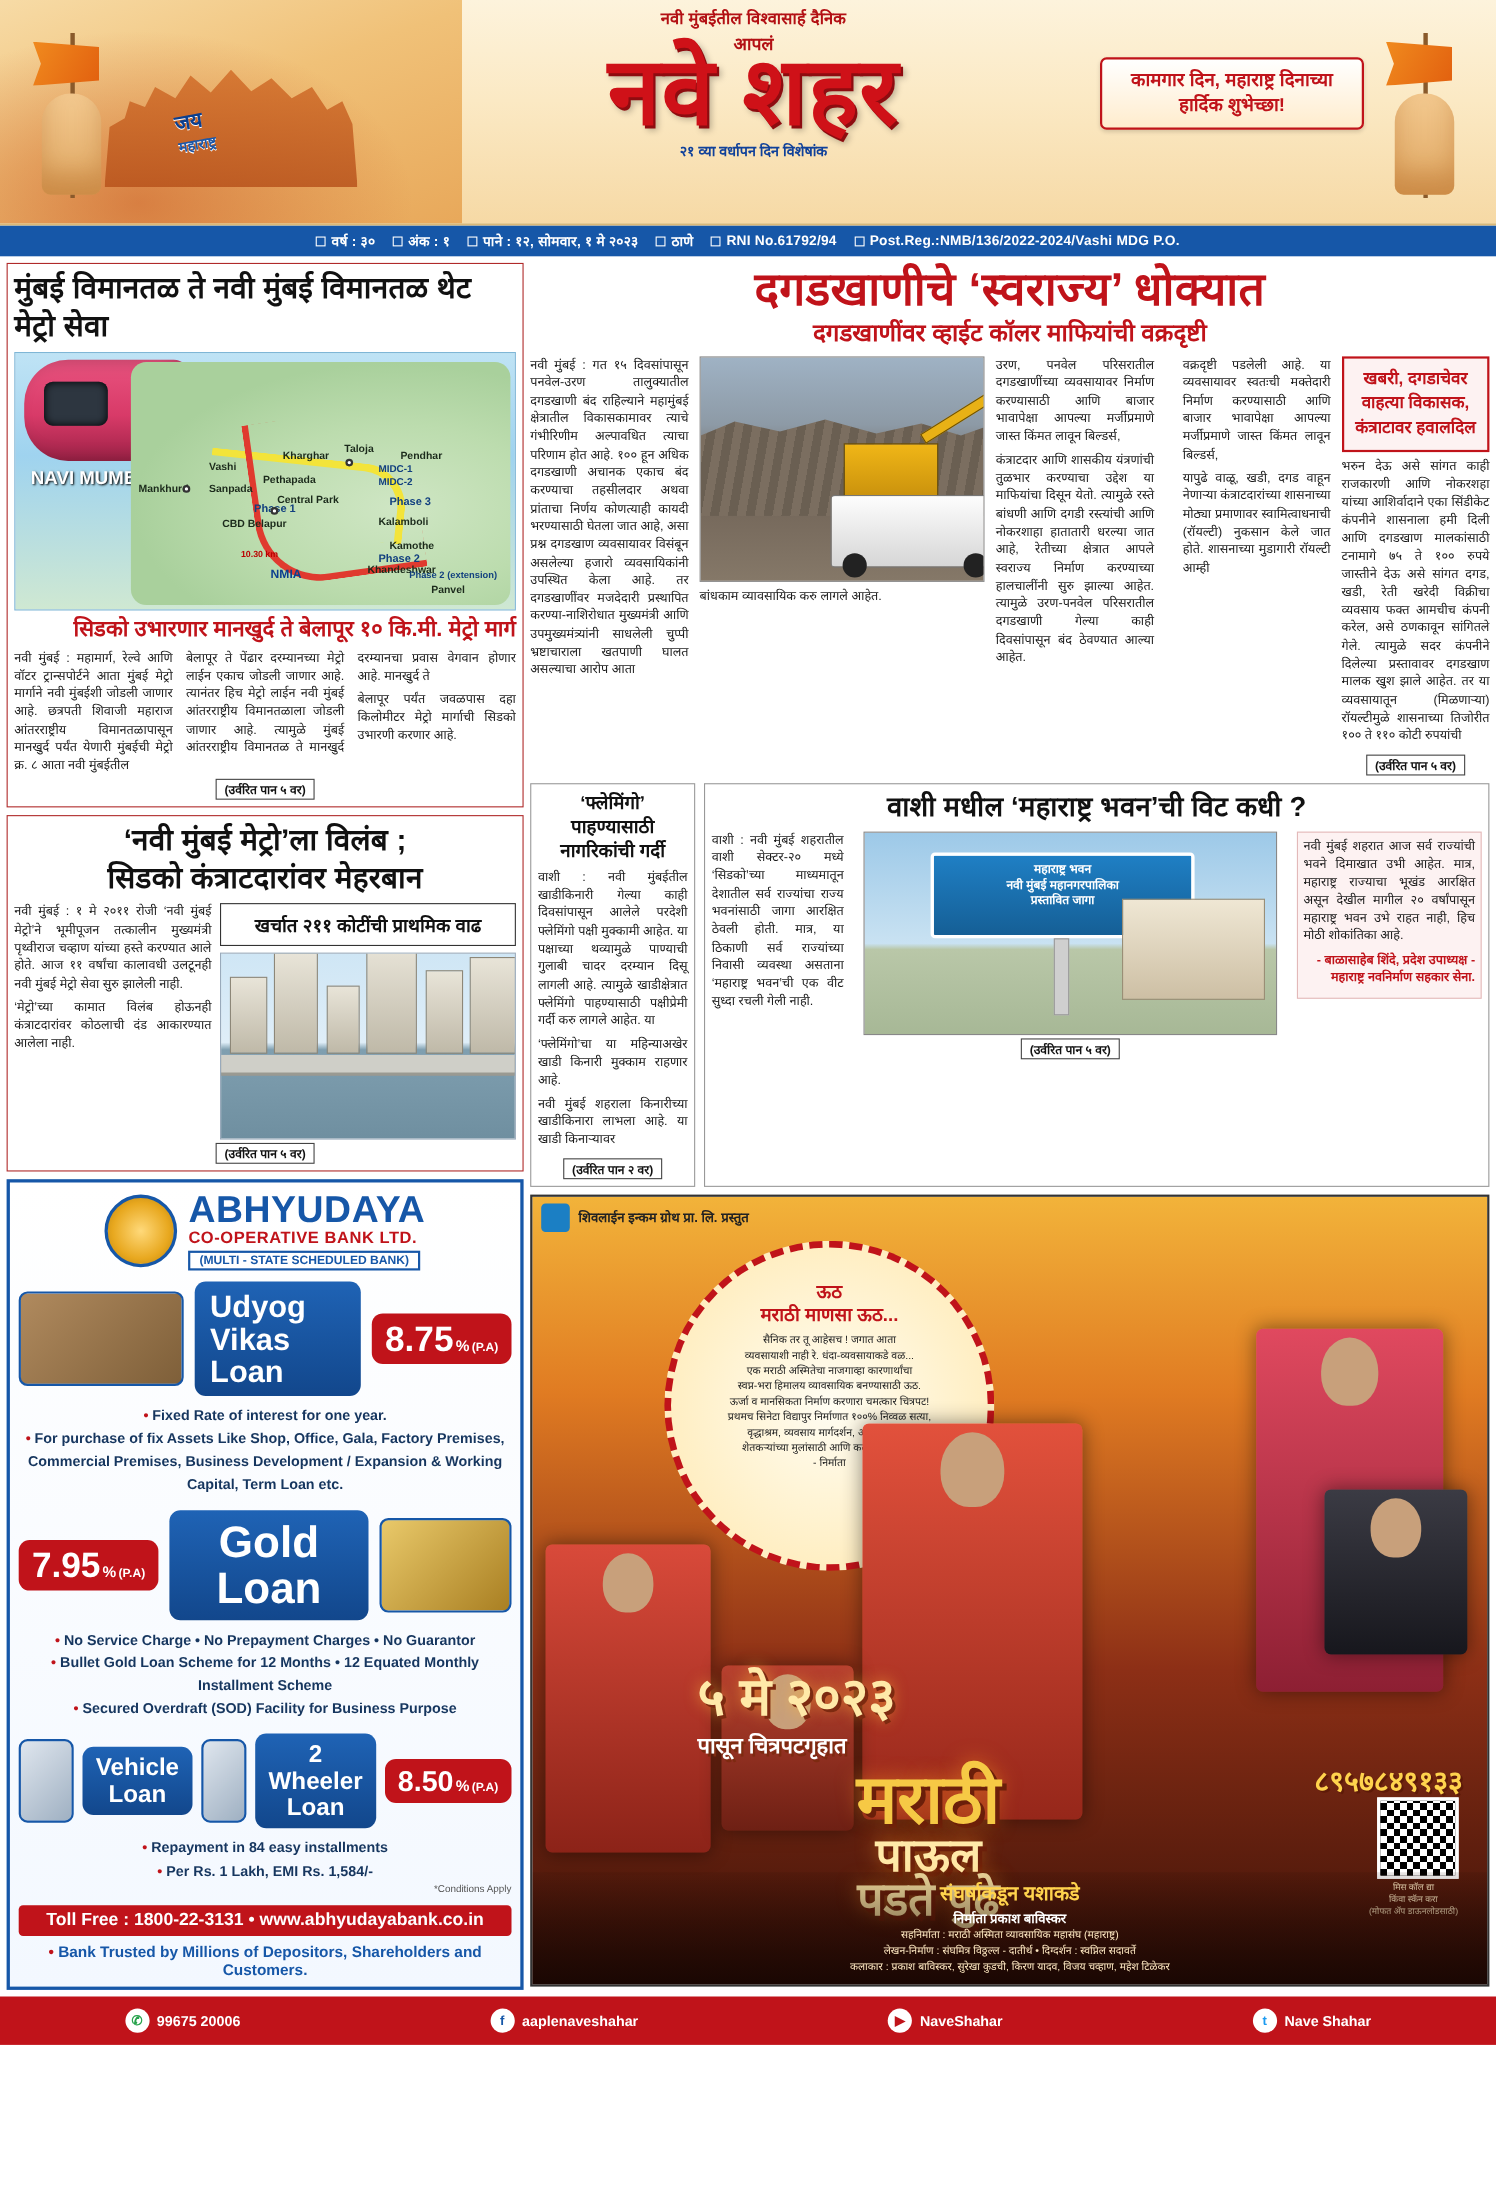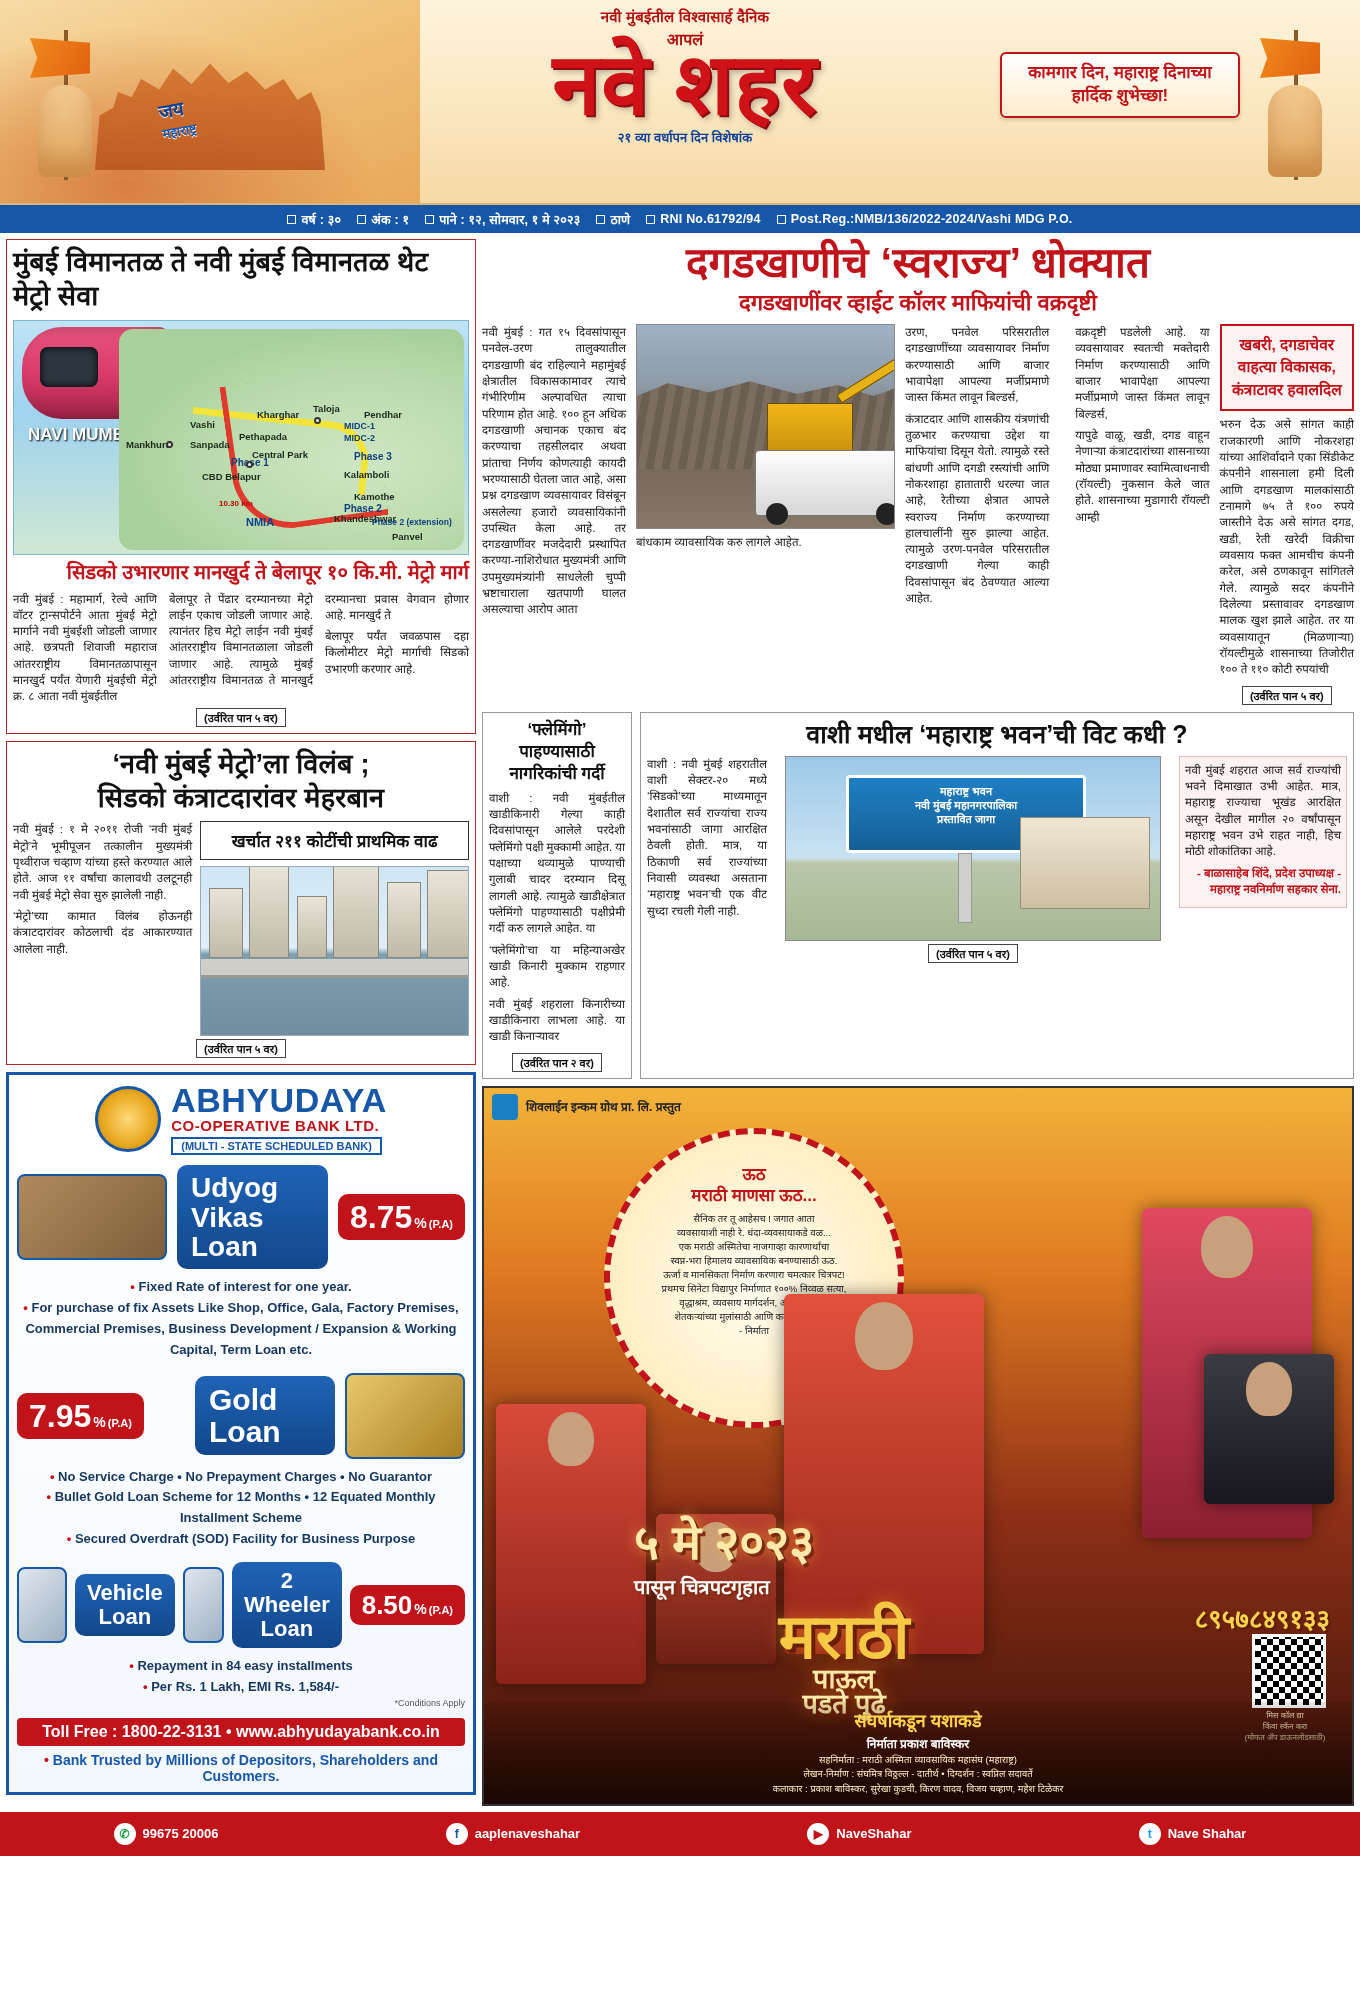--- a/index.html
+++ b/index.html
@@ -237,21 +237,21 @@
     font-size:32px; font-weight:bold; line-height:1;
     display:flex; align-items:baseline; gap:2px;
   }
   .rate-badge sup { font-size:14px; }
   .rate-badge small { font-size:11px; }
   .bullets { font-size:13px; font-weight:bold; color:#16365f; text-align:center; line-height:1.6; margin-top:8px; }
   .bullets div:before { content:"• "; color:#c0131a; }
   .gold-row { display:flex; align-items:center; gap:10px; margin-top:12px; }
   .gold-pill {
     flex:1; background:linear-gradient(180deg,#1f63b5,#12478c); color:#fff;
-    border-radius:10px; padding:8px 14px; font-size:30px; font-weight:bold; line-height:1.05; margin-left:41px;
+    border-radius:10px; padding:8px 14px; font-size:40px; font-weight:bold; line-height:1.05; text-align:center;
   }
   .gold-photo { width:120px; height:86px; border-radius:8px; border:2px solid #1657a8;
     background:linear-gradient(135deg,#e9c96a,#a97f22); }
   .veh-row { display:flex; align-items:center; gap:8px; margin-top:12px; }
   .veh-photo { width:110px; height:76px; border-radius:8px; border:2px solid #1657a8; background:linear-gradient(135deg,#dfe6ee,#9fb0c2); }
   .veh-pill { background:linear-gradient(180deg,#1f63b5,#12478c); color:#fff; border-radius:10px; padding:7px 12px; font-size:22px; font-weight:bold; line-height:1.1; text-align:center; }
   .tollfree {
     margin-top:10px; background:#c0131a; color:#fff; font-weight:bold; font-size:16px;
     text-align:center; padding:5px; border-radius:4px;
   }
@@ -277,21 +277,21 @@
     position:absolute; left:150px; top:420px; color:#ffe9a8; font-size:48px; font-weight:bold;
     text-shadow:3px 3px 0 #7d2a10, 0 0 14px rgba(255,180,60,.7);
   }
   .movie-date small { display:block; font-size:20px; color:#fff; text-shadow:2px 2px 0 #7d2a10; }
   .movie-title {
     position:absolute; left:140px; top:520px; width:440px; text-align:center;
     font-size:62px; font-weight:bold; line-height:.95;
     color:#f6c945;
     text-shadow:4px 4px 0 #6b1f0a, 0 0 18px rgba(255,150,40,.6);
   }
-  .movie-title span { display:block; font-size:27px; color:#ffe9a8; }
+  .movie-title span { display:block; font-size:42px; color:#ffe9a8; }
   .actor {
     position:absolute; border-radius:6px;
     background:linear-gradient(180deg,#d94a3a,#8c2318);
     box-shadow:0 0 18px rgba(0,0,0,.45);
   }
   .actor-head { position:absolute; left:50%; top:8px; transform:translateX(-50%);
     width:46px; height:54px; background:#c8a07b; border-radius:50% 50% 45% 45%; }
   .movie-phone {
     position:absolute; right:22px; bottom:168px; color:#ffd34d; font-size:26px; font-weight:bold;
     text-shadow:2px 2px 0 #5d1a08;

